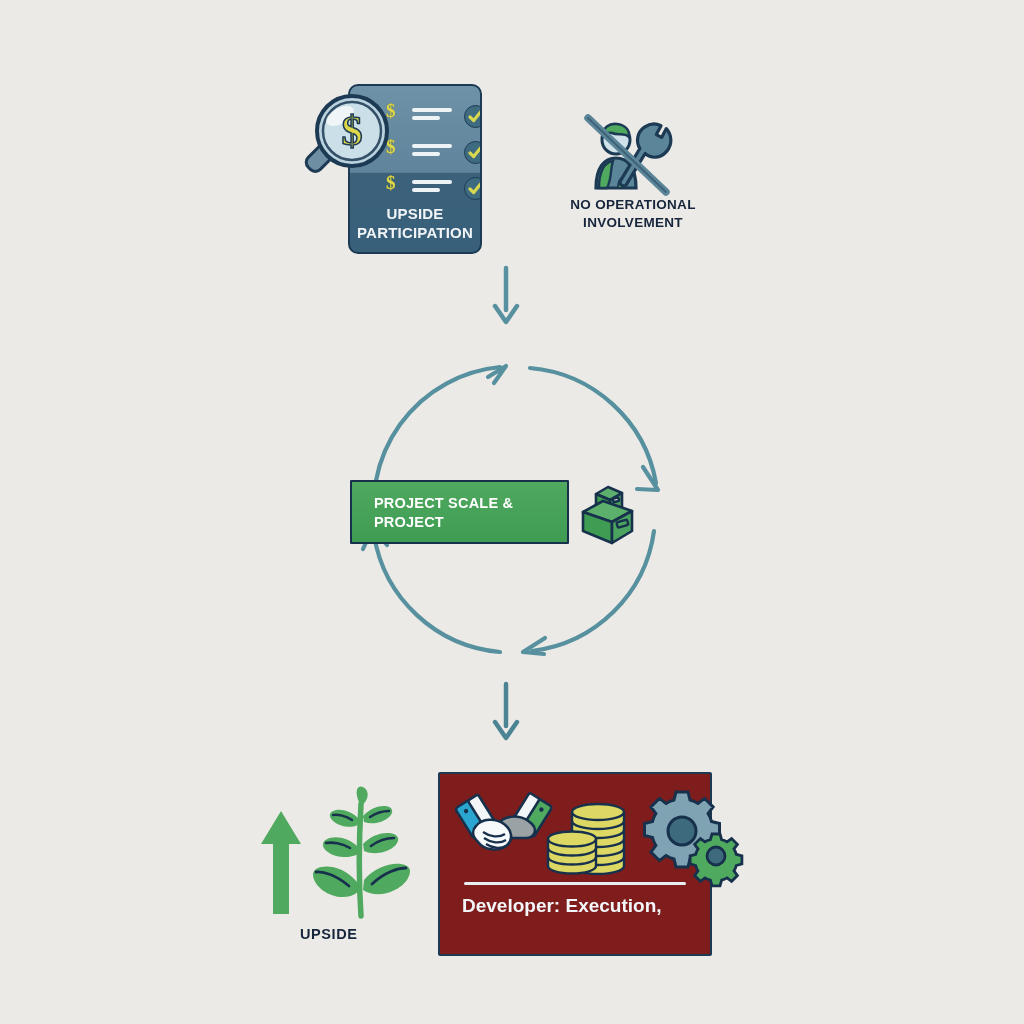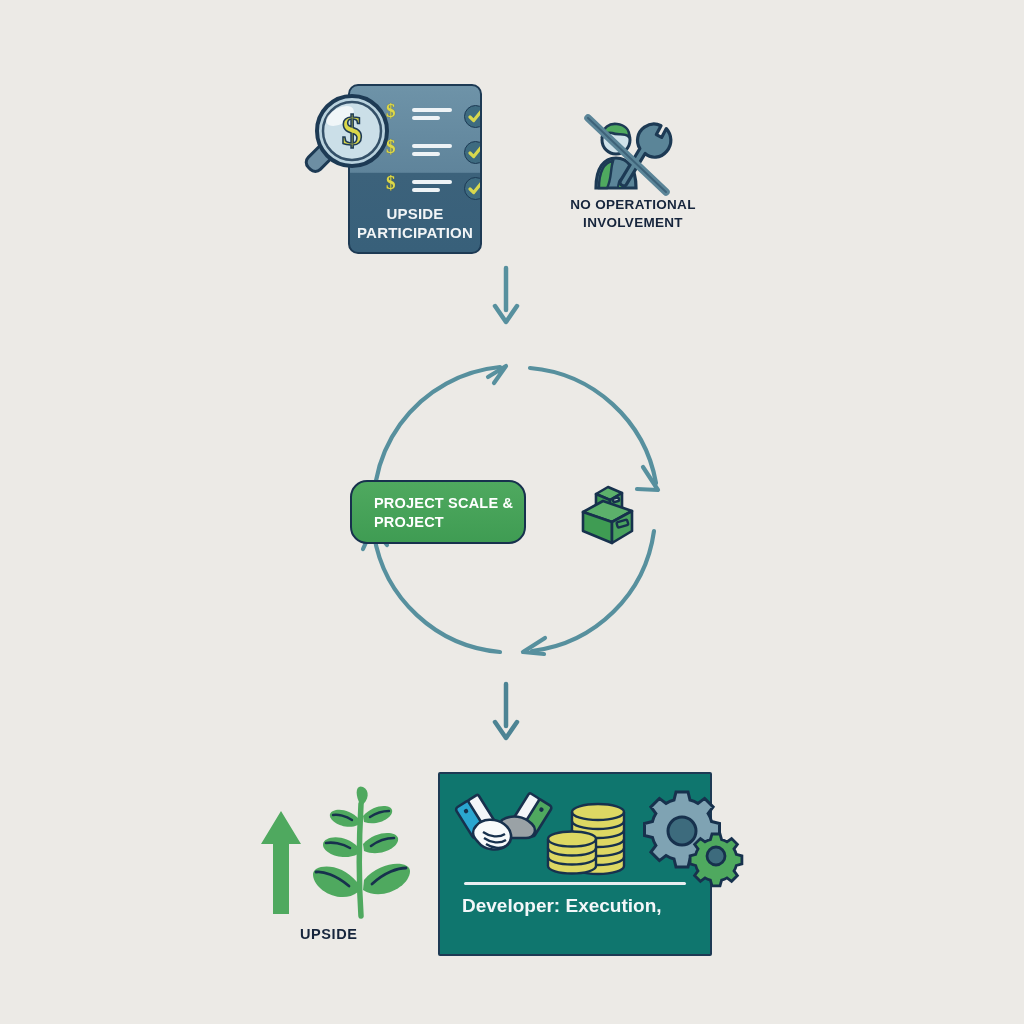--- a/index.html
+++ b/index.html
@@ -75,43 +75,43 @@
     font-size: 13.5px;
     font-weight: bold;
     color: #16253c;
     line-height: 1.3;
     letter-spacing: 0.3px;
   }
 
   
   #project-box {
     left: 350px; top: 480px;
-    width: 176px; height: 64px;
-    border-radius: 17px;
+    width: 219px; height: 64px;
+    border-radius: 1px;
     border: 2.5px solid #17314d;
     background: linear-gradient(180deg, #4fa95f 0%, #3f9c53 100%);
     box-sizing: border-box;
   }
   #project-box-label {
     position: absolute;
     left: 22px; top: 12px; right: 10px;
     color: #ffffff;
     font-size: 14.5px;
     font-weight: bold;
     line-height: 1.32;
     letter-spacing: 0.2px;
   }
 
   
   #developer-panel {
     left: 438px; top: 772px;
     width: 274px; height: 184px;
     border-radius: 2px;
     border: 2.5px solid #1d3a54;
-    background: #0f766e;
+    background: #7f1d1d;
     box-sizing: border-box;
   }
   #developer-divider {
     position: absolute;
     left: 24px; right: 24px; top: 108px;
     height: 3px;
     background: #e9eef1;
     border-radius: 2px;
   }
   #developer-label {

